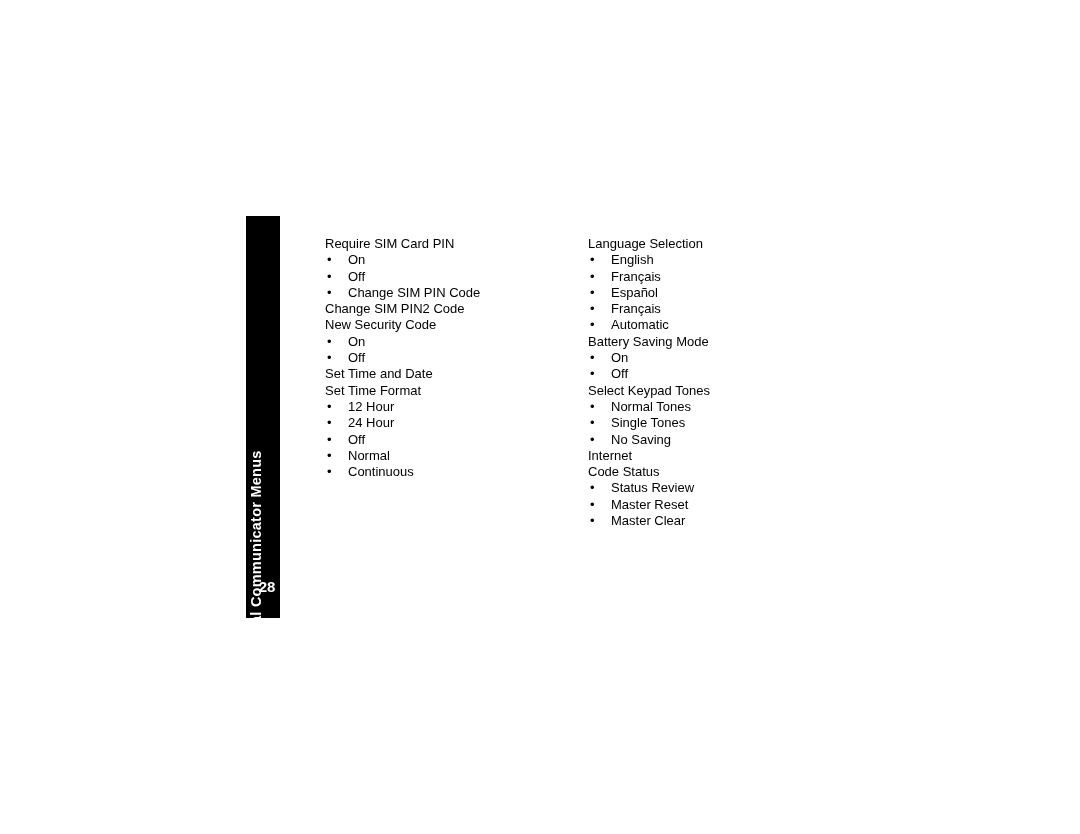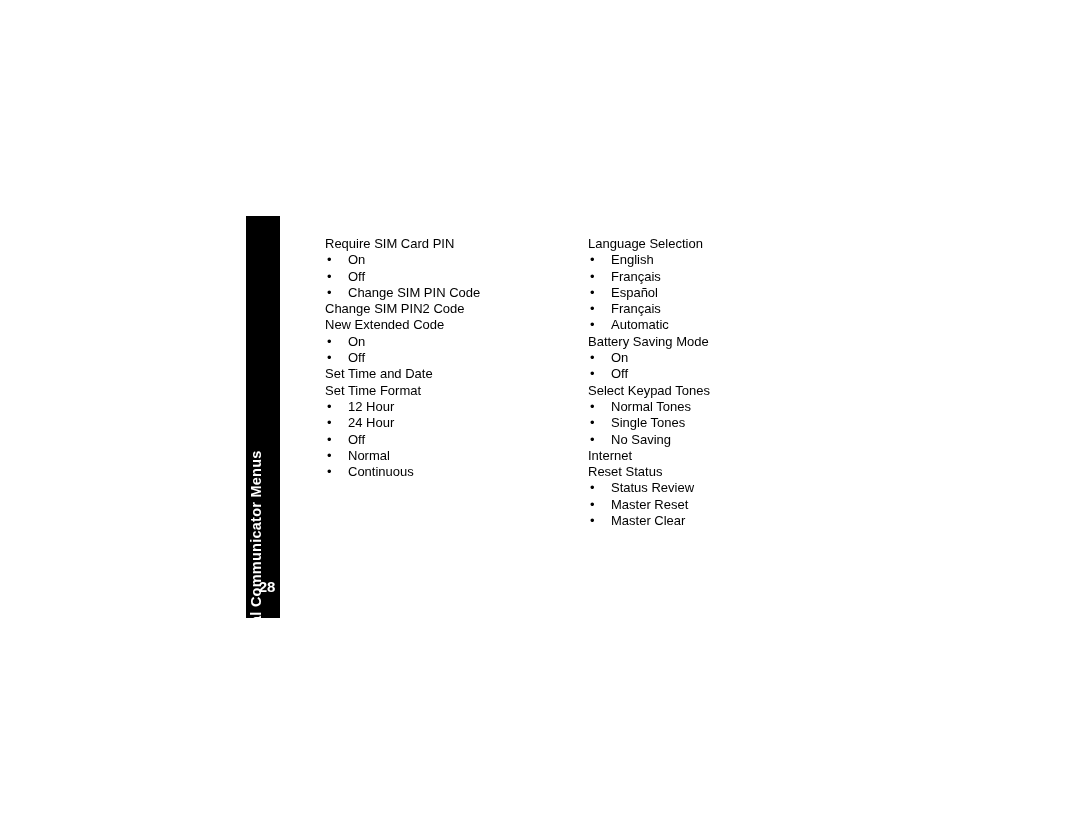--- a/index.html
+++ b/index.html
@@ -119,21 +119,21 @@
     <div class="side-tab-pagenum">28</div>
   </div>
 
   <div class="menu-column col-1">
     <ul class="menu-list" id="col-0-list">
         <li class="menu-line level-0"><span class="label">Require SIM Card PIN</span></li>
         <li class="menu-line level-1"><span class="bullet">•</span><span class="label">On</span></li>
         <li class="menu-line level-1"><span class="bullet">•</span><span class="label">Off</span></li>
         <li class="menu-line level-1"><span class="bullet">•</span><span class="label">Change SIM PIN Code</span></li>
         <li class="menu-line level-0"><span class="label">Change SIM PIN2 Code</span></li>
-        <li class="menu-line level-0"><span class="label">New Extended Code</span></li>
+        <li class="menu-line level-0"><span class="label">New Security Code</span></li>
         <li class="menu-line level-1"><span class="bullet">•</span><span class="label">On</span></li>
         <li class="menu-line level-1"><span class="bullet">•</span><span class="label">Off</span></li>
         <li class="menu-line level-0"><span class="label">Set Time and Date</span></li>
         <li class="menu-line level-0"><span class="label">Set Time Format</span></li>
         <li class="menu-line level-1"><span class="bullet">•</span><span class="label">12 Hour</span></li>
         <li class="menu-line level-1"><span class="bullet">•</span><span class="label">24 Hour</span></li>
         <li class="menu-line level-1"><span class="bullet">•</span><span class="label">Off</span></li>
         <li class="menu-line level-1"><span class="bullet">•</span><span class="label">Normal</span></li>
         <li class="menu-line level-1"><span class="bullet">•</span><span class="label">Continuous</span></li>
       </ul>
@@ -148,20 +148,20 @@
         <li class="menu-line level-1"><span class="bullet">•</span><span class="label">Français</span></li>
         <li class="menu-line level-1"><span class="bullet">•</span><span class="label">Automatic</span></li>
         <li class="menu-line level-0"><span class="label">Battery Saving Mode</span></li>
         <li class="menu-line level-1"><span class="bullet">•</span><span class="label">On</span></li>
         <li class="menu-line level-1"><span class="bullet">•</span><span class="label">Off</span></li>
         <li class="menu-line level-0"><span class="label">Select Keypad Tones</span></li>
         <li class="menu-line level-1"><span class="bullet">•</span><span class="label">Normal Tones</span></li>
         <li class="menu-line level-1"><span class="bullet">•</span><span class="label">Single Tones</span></li>
         <li class="menu-line level-1"><span class="bullet">•</span><span class="label">No Saving</span></li>
         <li class="menu-line level-0"><span class="label">Internet</span></li>
-        <li class="menu-line level-0"><span class="label">Reset Status</span></li>
+        <li class="menu-line level-0"><span class="label">Code Status</span></li>
         <li class="menu-line level-1"><span class="bullet">•</span><span class="label">Status Review</span></li>
         <li class="menu-line level-1"><span class="bullet">•</span><span class="label">Master Reset</span></li>
         <li class="menu-line level-1"><span class="bullet">•</span><span class="label">Master Clear</span></li>
       </ul>
   </div>
 
 </div>
 
 </body></html>

